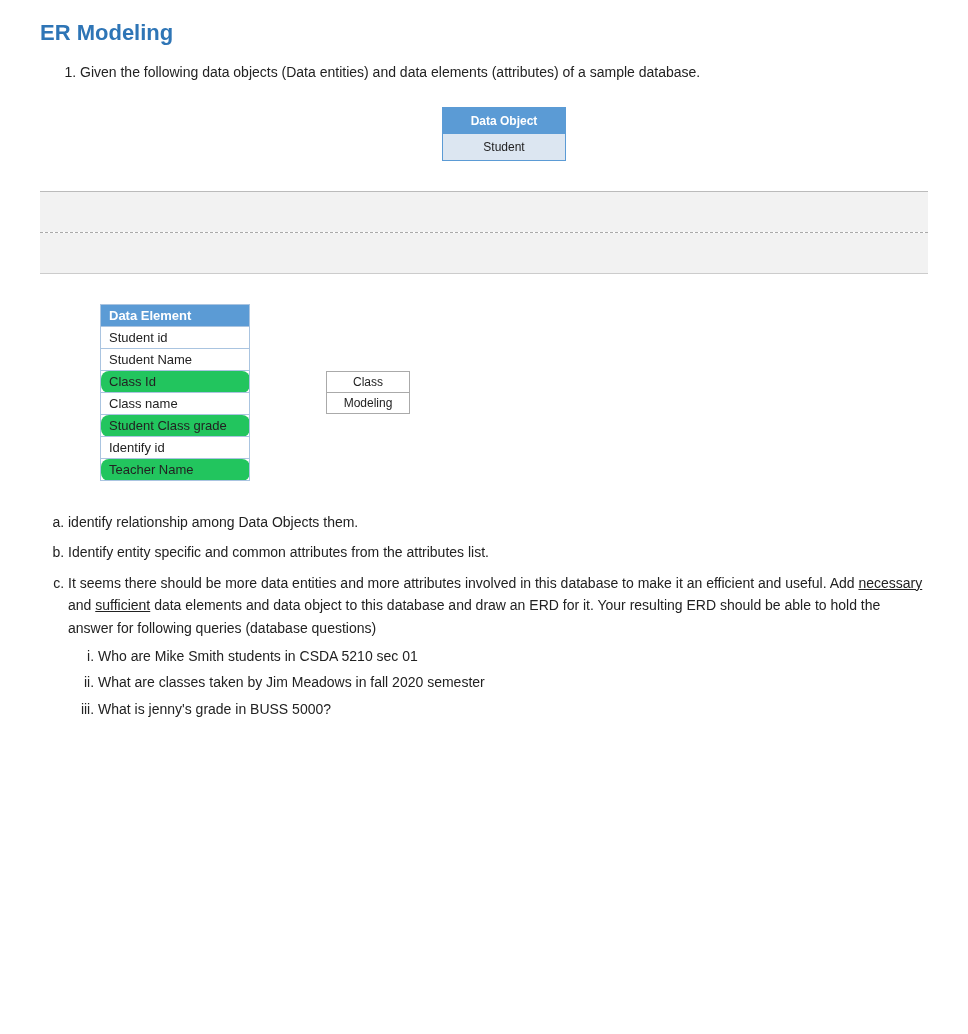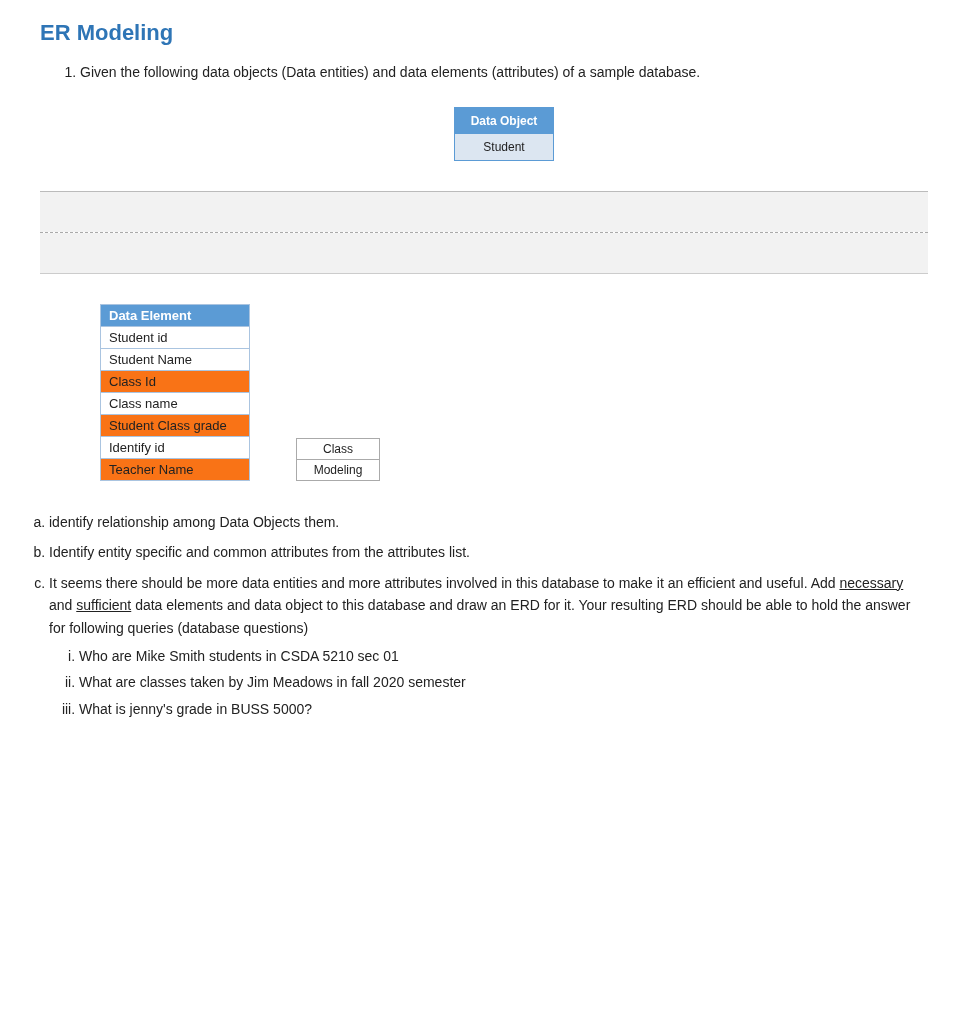--- a/index.html
+++ b/index.html
@@ -34,21 +34,21 @@
 
     .diagram-area-1 {
       display: flex;
       justify-content: center;
       margin: 24px 0 10px 0;
     }
 
     .data-object-box {
       border: 1px solid #5b9bd5;
       text-align: center;
-      width: 100px;
+      width: 124px;
     }
 
     .data-object-header {
       background: #5b9bd5;
       color: #fff;
       font-size: 12px;
       font-weight: bold;
       padding: 4px 6px;
     }
 
@@ -70,22 +70,22 @@
     }
 
     .bottom-separator {
       border-top: 1px solid #ccc;
       margin-bottom: 30px;
     }
 
     .diagram-area-2 {
       display: flex;
       flex-direction: row;
-      align-items: flex-end;
-      gap: 46px;
+      align-items: center;
+      gap: 76px;
       margin: 20px 0 30px 60px;
     }
 
     .data-element-table {
       border-collapse: collapse;
       min-width: 150px;
     }
 
     .data-element-table td {
       border: 1px solid #aac4e0;
@@ -93,21 +93,22 @@
       font-size: 13px;
     }
 
     .data-element-table .header-cell {
       background: #5b9bd5;
       color: #fff;
       font-weight: bold;
     }
 
     .data-element-table .blue-row {
-      background: #f97316;
+      background: #22c55e;
+      border-radius: 8px;
     }
 
     .data-element-table .white-row {
       background: #fff;
     }
 
     .class-teacher-box {
       border: 1px solid #aaa;
       text-align: center;
       width: 84px;
@@ -124,21 +125,21 @@
 
     .class-teacher-box .ct-body {
       background: #fff;
       color: #222;
       font-size: 12px;
       padding: 3px 6px;
     }
 
     ol.alpha-list {
       list-style-type: lower-alpha;
-      margin-left: 9px;
+      margin-left: 28px;
     }
 
     ol.alpha-list li {
       margin-bottom: 8px;
       line-height: 1.6;
     }
 
     ol.roman-list {
       list-style-type: lower-roman;
       margin-left: 30px;

